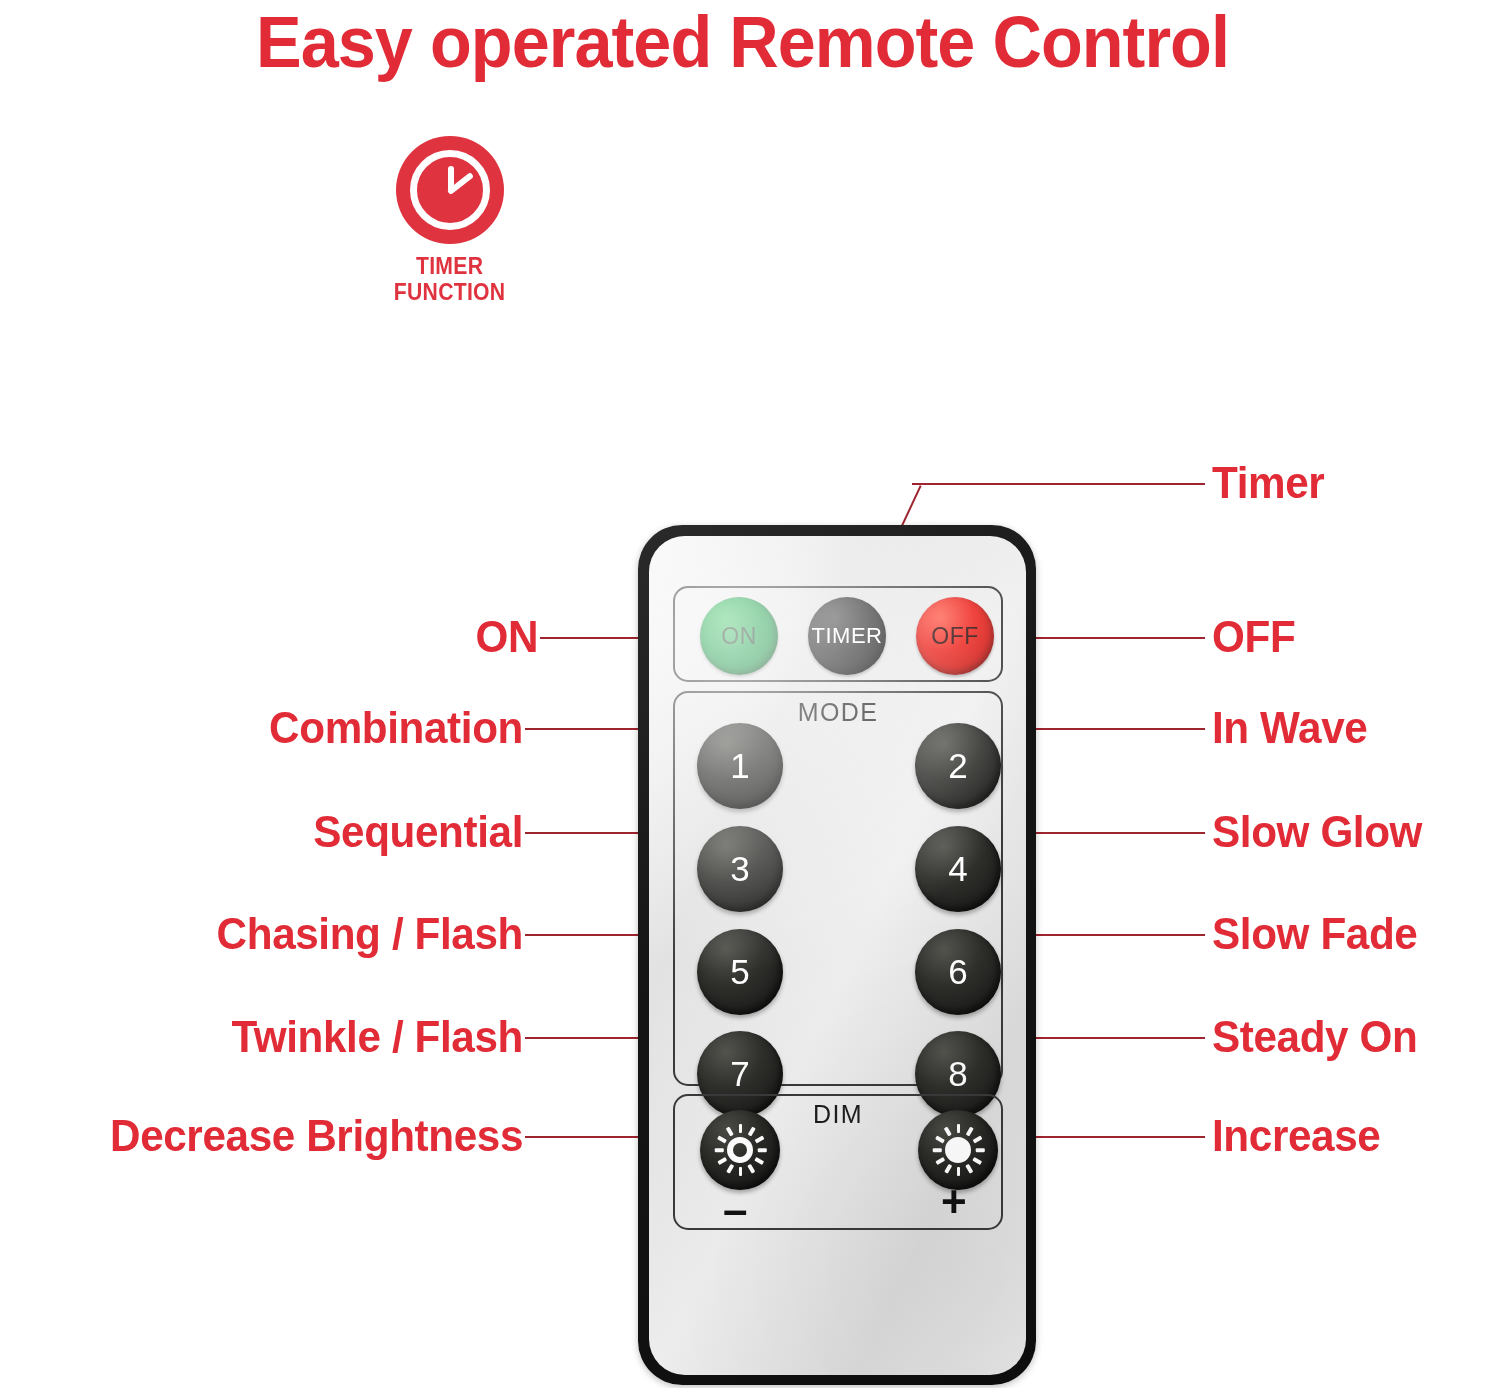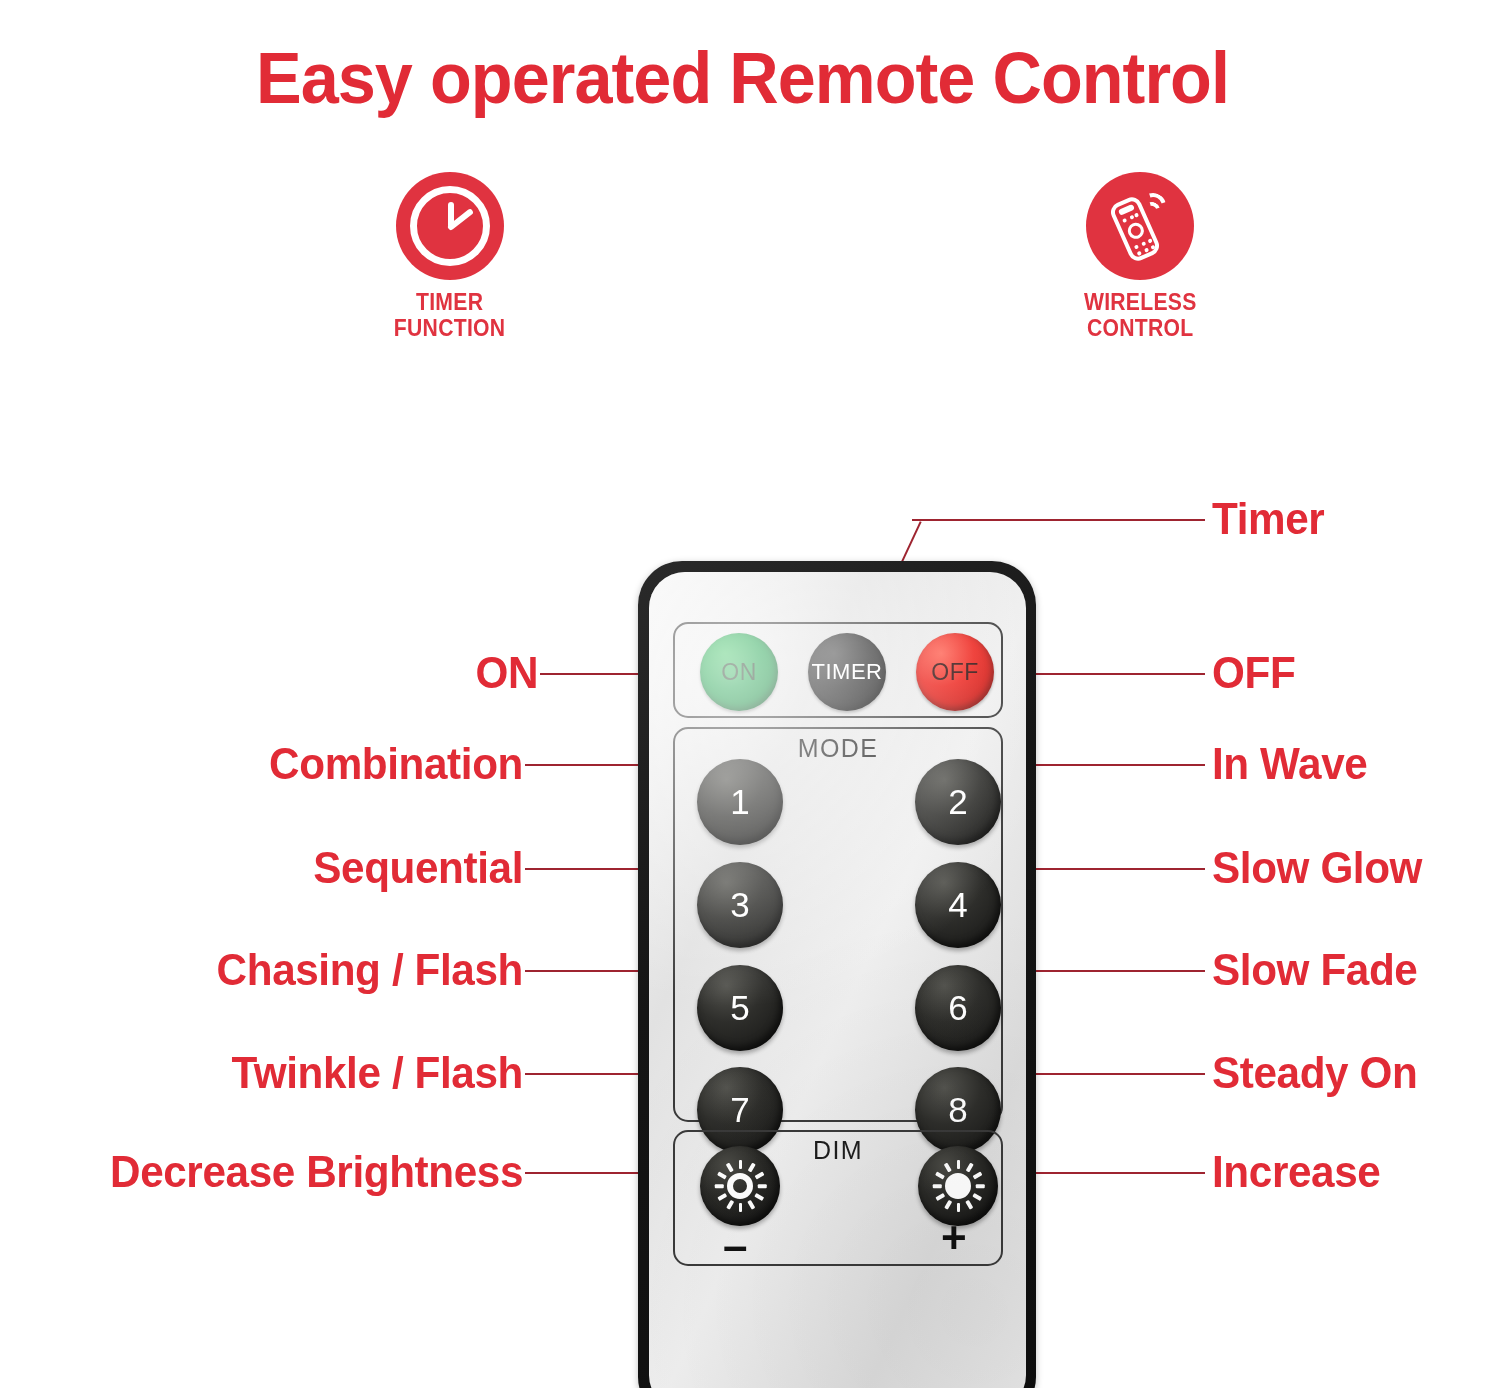--- a/index.html
+++ b/index.html
@@ -7,21 +7,20 @@
   html, body {
     width: 1485px; height: 1388px;
     background: #ffffff;
     font-family: "Liberation Sans", sans-serif;
     overflow: hidden;
   }
   #page {
     position: relative;
     width: 1485px; height: 1268px;
     background: #ffffff;
-    margin-top: 36px;
   }
 
   
   #title {
     position: absolute;
     left: 0; top: 2px; width: 1485px;
     text-align: center;
     font-family: "Liberation Sans", sans-serif;
     font-weight: bold;
     font-size: 72px;
@@ -322,43 +321,20 @@
         <div class="clk-hand h"></div>
         <div class="clk-hand m"></div>
       </div>
       <div class="feature-label">
         <div>TIMER</div>
         <div>FUNCTION</div>
       </div>
     </div>
 
 
-    <div class="feature">
-      <div class="feature-icon">
-        <div class="wl-wave w2"></div>
-        <div class="wl-wave w1"></div>
-        <div class="wl-remote">
-          <div class="wl-topbar"></div>
-          <div class="wl-dot" style="left:4px;  top:13px"></div>
-          <div class="wl-dot" style="left:12px; top:13px"></div>
-          <div class="wl-dot" style="left:17px; top:13px"></div>
-          <div class="wl-ring"></div>
-          <div class="wl-dot" style="left:4px;  top:42px"></div>
-          <div class="wl-dot" style="left:12px; top:42px"></div>
-          <div class="wl-dot" style="left:19px; top:42px"></div>
-          <div class="wl-dot" style="left:4px;  top:49px"></div>
-          <div class="wl-dot" style="left:12px; top:49px"></div>
-          <div class="wl-dot" style="left:19px; top:49px"></div>
-        </div>
-      </div>
-      <div class="feature-label">
-        <div>WIRELESS</div>
-        <div>CONTROL</div>
-      </div>
-    </div>
 
   </div>
 
   <div class="lead-diag" style="left:856px; top:622px; width:151px; transform: rotate(-65deg);"></div>
   <div class="lead" style="left:912px; top:483px; width:293px;"></div>
 
   <div class="lead" style="left:540px; top:637px; width:190px;"></div>
   <div class="lead" style="left:942px; top:637px; width:263px;"></div>
 
   <div class="lead" style="left:525px; top:728px; width:205px;"></div>

